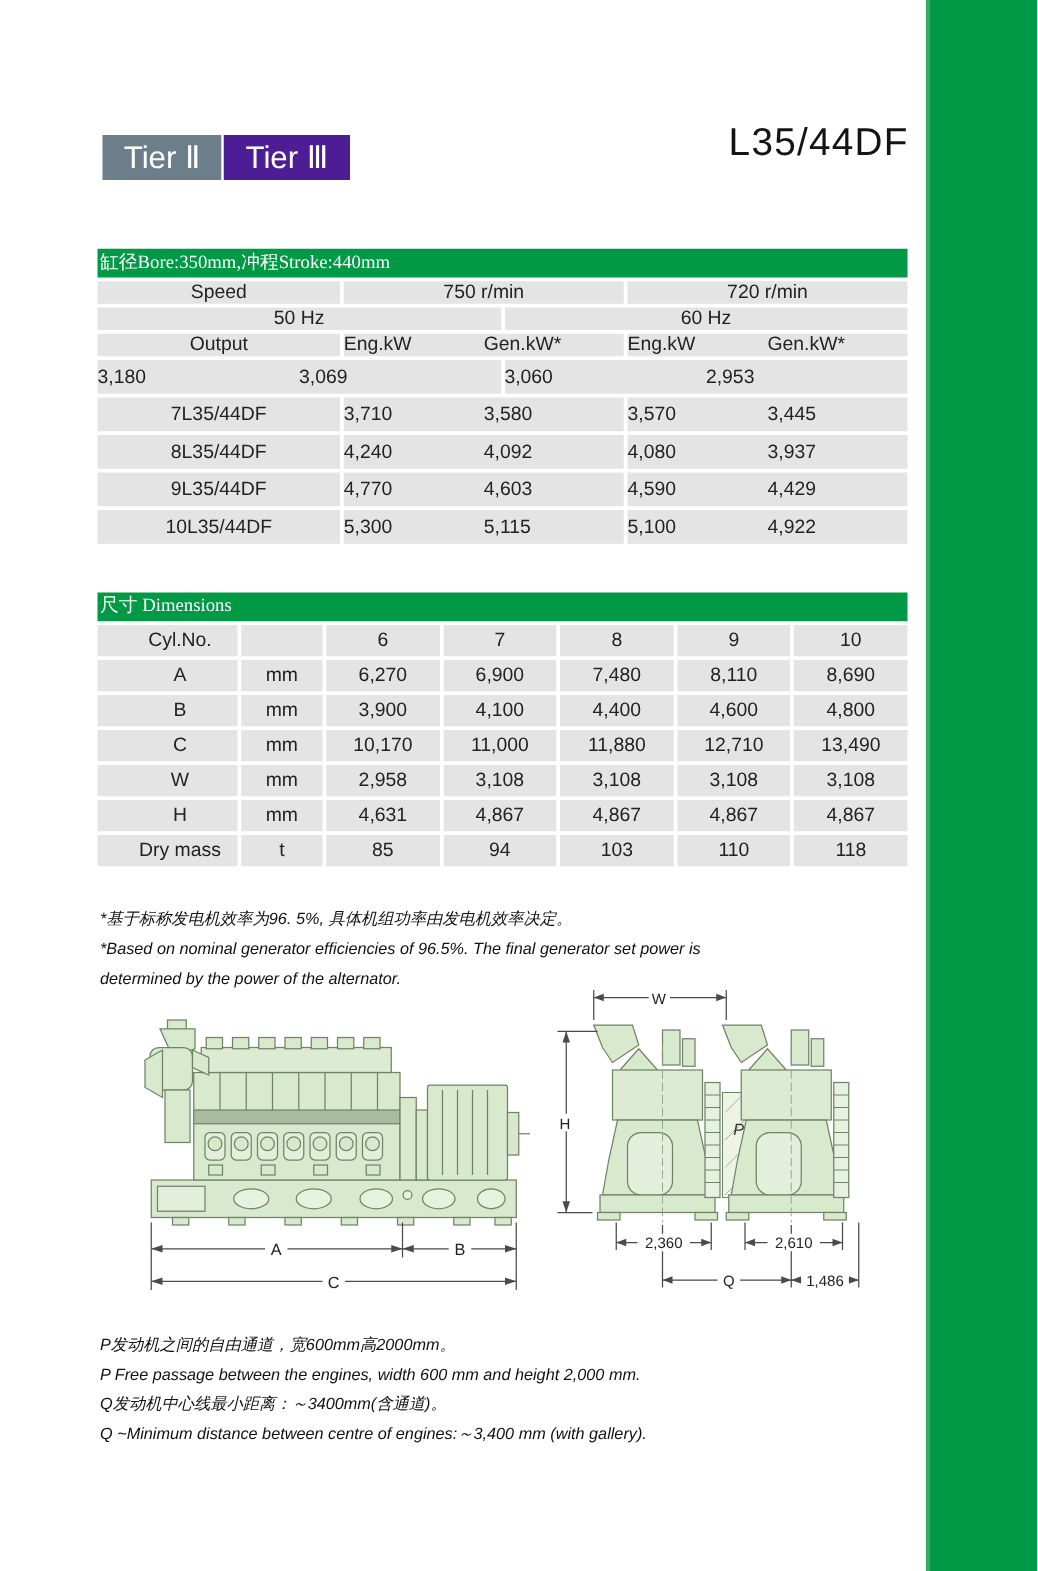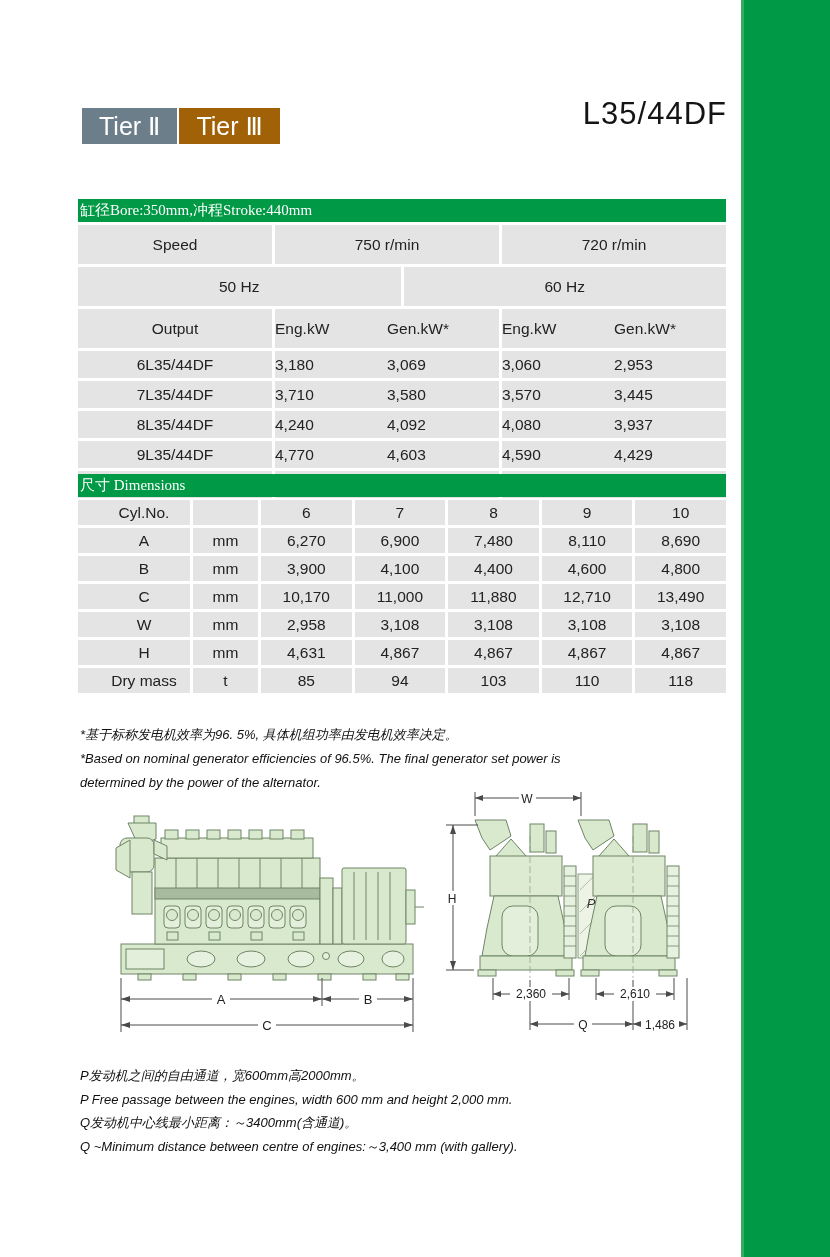--- a/index.html
+++ b/index.html
@@ -7,32 +7,32 @@
         font-family:"Liberation Sans","DejaVu Sans",sans-serif;color:#1c1c1c;}
 
   
   .sidebar{position:absolute;left:741px;top:0;width:89px;height:1257px;
            background:#009945;border-left:3px solid #36ab63;box-sizing:border-box;}
 
   
   .badges{position:absolute;left:82px;top:108px;display:flex;gap:2px;}
   .badge{height:36px;line-height:36px;padding:0 17px;font-size:25px;color:#fff;}
   .badge-gray{background:#6d7e8b;}
-  .badge-olive{background:#a16207;}
+  .badge-olive{background:#4c1d95;}
   .title{position:absolute;left:78px;top:96px;width:649px;text-align:right;
          font-size:31px;letter-spacing:1px;color:#141414;}
 
   
   .tbl{position:absolute;left:78px;width:648px;font-size:15.5px;color:#222;}
   .tbl1{top:199px;}
   .tbl2{top:474px;}
   .tbl-hdr{height:23px;line-height:23px;background:#009945;color:#fff;
            font-size:15px;padding-left:2px;box-sizing:border-box;font-family:Liberation Serif, serif;}
   .row{display:flex;gap:3px;margin-top:3px;}
-  .r24{height:39px;}
+  .r24{height:18px;}
   .r27{height:27px;}
   .r25{height:25px;}
   .cell{background:#e4e4e4;display:flex;align-items:center;justify-content:center;box-sizing:border-box;}
   .tbl1 .lbl{width:194px;flex:none;}
   .tbl1 .grp{flex:1;}
   .dual{justify-content:stretch;}
   .dual span{flex:1;text-align:left;}
   .tbl2 .lbl{width:112px;flex:none;padding-left:20px;}
   .tbl2 .unit{width:65px;flex:none;}
   .tbl2 .d{flex:1;}
@@ -84,21 +84,20 @@
         <span>Eng.kW</span>
         <span>Gen.kW*</span>
       </div>
       <div class="cell grp dual">
         <span>Eng.kW</span>
         <span>Gen.kW*</span>
       </div>
     </div>
 
     <div class="row r27">
-      <div class="cell lbl">6L35/44DF</div>
       <div class="cell grp dual">
         <span>3,180</span>
         <span>3,069</span>
       </div>
       <div class="cell grp dual">
         <span>3,060</span>
         <span>2,953</span>
       </div>
     </div>
     <div class="row r27">

